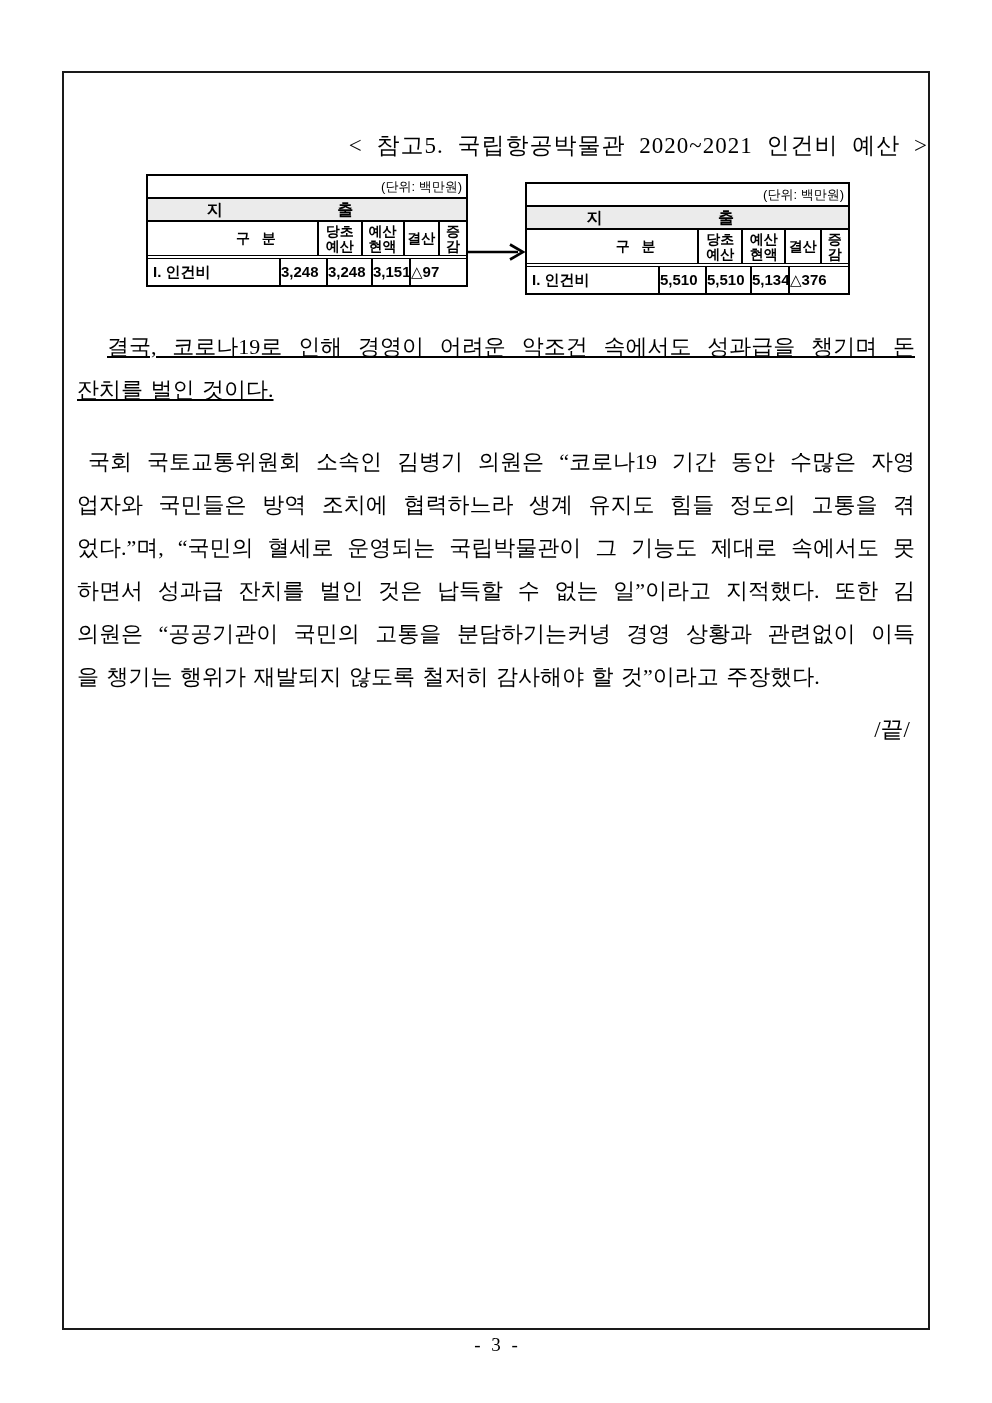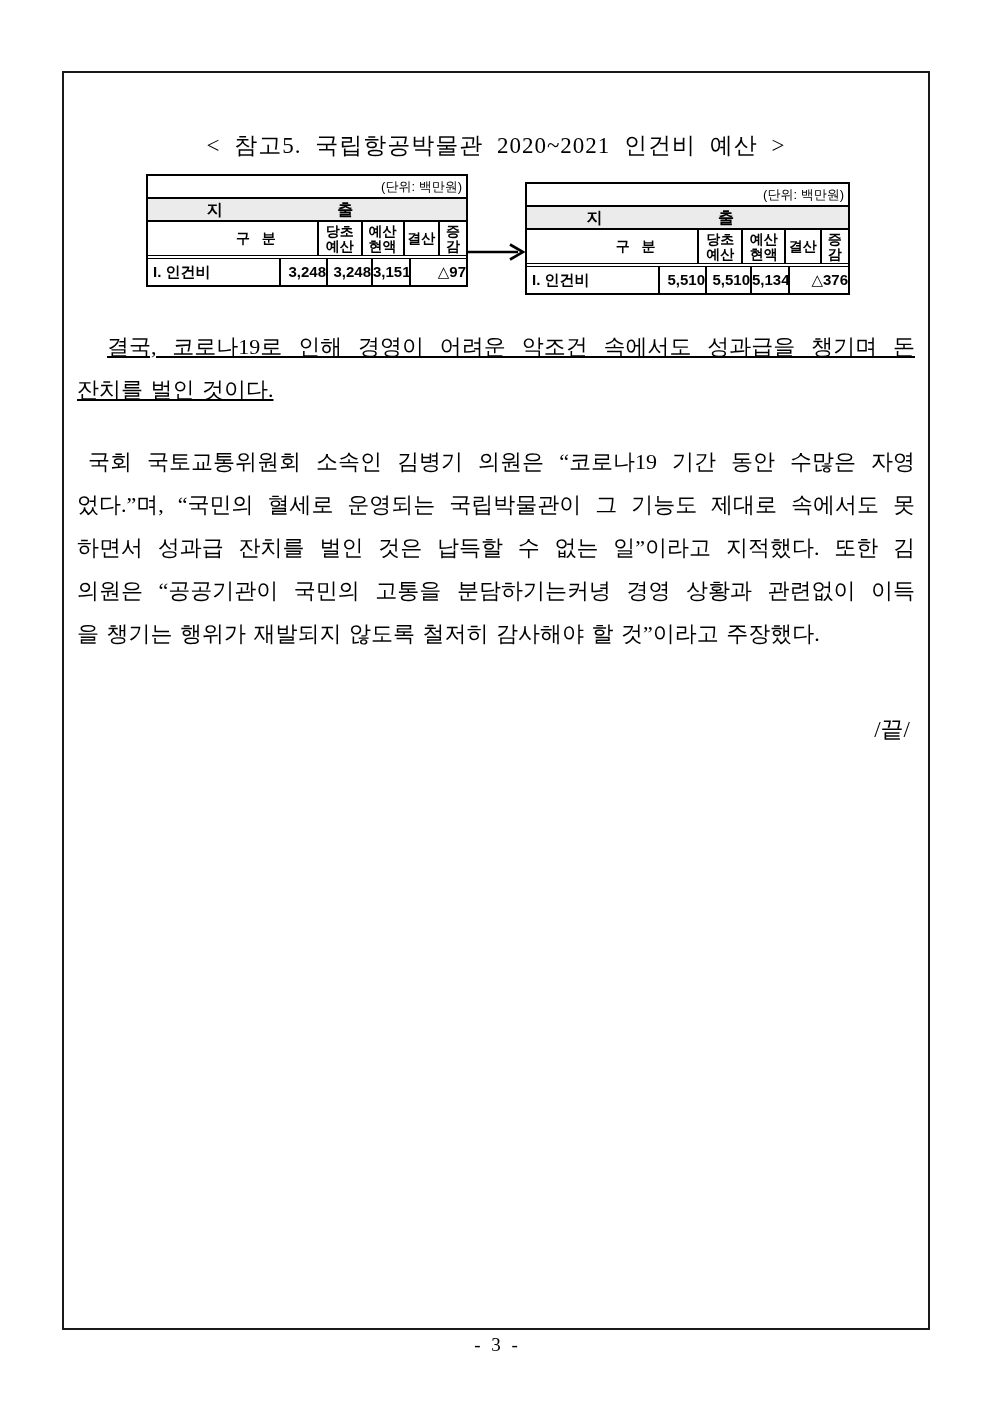--- a/index.html
+++ b/index.html
@@ -25,21 +25,21 @@
     border: 2px solid #1a1a1a;
     box-sizing: border-box;
     background: #ffffff;
   }
   
   .doc-title {
     position: absolute;
     top: 57px;
     left: 0;
     right: 0;
-    text-align: center;
+    text-align: right;
     font-size: 23px;
     letter-spacing: 1px;
     word-spacing: 7px;
     white-space: pre;
   }
   
   .btable {
     position: absolute;
     border: 2px solid #000;
     box-sizing: border-box;
@@ -90,21 +90,21 @@
   .drow {
     display: flex;
     font-weight: bold;
     font-size: 15px;
   }
   .dcell {
     box-sizing: border-box;
     border-left: 2px solid #000;
     height: 26px;
     line-height: 25px;
-    text-align: right;
+    text-align: left;
     white-space: nowrap;
     overflow: hidden;
   }
   .dcell:first-child { border-left: none; text-align: left; padding-left: 5px; }
   .c0 { width: 131px; }
   .c1 { width: 47px; }
   .c2 { width: 45px; }
   .c3 { width: 38px; }
   .c4 { flex: 1 1 auto; }
   
@@ -215,20 +215,21 @@
     </div>
   </div>
 
   <div class="para p1">
     <div class="pline ind-big">결국, 코로나19로 인해 경영이 어려운 악조건 속에서도 성과급을 챙기며 돈</div>
     <div class="pline lastline">잔치를 벌인 것이다.</div>
   </div>
 
   <div class="para p2">
     <div class="pline ind-sm">국회 국토교통위원회 소속인 김병기 의원은 “코로나19 기간 동안 수많은 자영</div>
+    <div class="pline">업자와 국민들은 방역 조치에 협력하느라 생계 유지도 힘들 정도의 고통을 겪</div>
     <div class="pline">었다.”며, “국민의 혈세로 운영되는 국립박물관이 그 기능도 제대로 속에서도 못</div>
     <div class="pline">하면서 성과급 잔치를 벌인 것은 납득할 수 없는 일”이라고 지적했다. 또한 김</div>
     <div class="pline">의원은 “공공기관이 국민의 고통을 분담하기는커녕 경영 상황과 관련없이 이득</div>
     <div class="pline lastline">을 챙기는 행위가 재발되지 않도록 철저히 감사해야 할 것”이라고 주장했다.</div>
   </div>
 
   <div class="end-mark">/끝/</div>
 
 </div>
 

